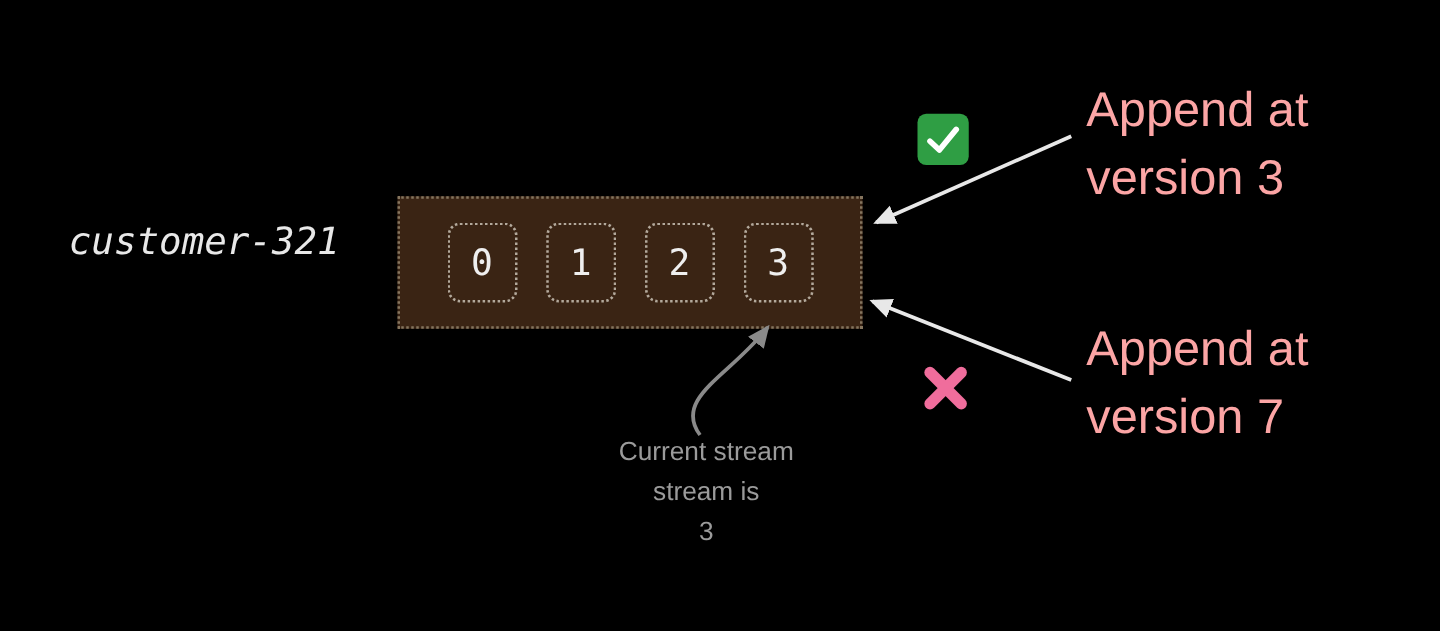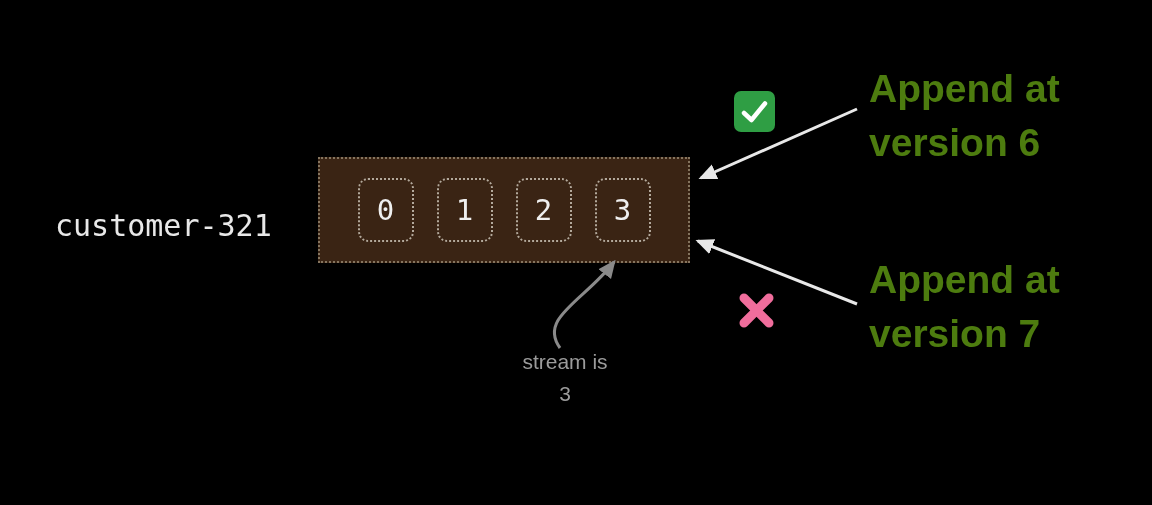--- a/index.html
+++ b/index.html
@@ -12,26 +12,27 @@
     width: 1152px;
     height: 505px;
     background: #000000;
     overflow: hidden;
     font-family: "Liberation Sans", sans-serif;
   }
 
   .stream-label {
     position: absolute;
     left: 55px;
-    top: 208px;
+    top: 176px;
     font-family: "DejaVu Sans Mono", monospace;
     font-size: 30px;
     color: #e8e8e8;
     letter-spacing: 0px;
     white-space: nowrap;
+    font-style: italic;
   }
 
   .stream-box {
     position: absolute;
     left: 318px;
     top: 157px;
     width: 372px;
     height: 106px;
     box-sizing: border-box;
     background: #3a2414;
@@ -56,24 +57,24 @@
   }
 
   .icon {
     position: absolute;
   }
   .icon-check { left: 733px; top: 90px; width: 43px; height: 43px; }
   .icon-cross { left: 736px; top: 290px; width: 41px; height: 41px; }
 
   .annotation {
     position: absolute;
-    color: #4d7c0f;
+    color: #fca5a5;
     font-size: 39px;
     line-height: 54px;
-    font-weight: 700;
+    font-weight: 400;
     white-space: nowrap;
   }
   .annotation-ok   { left: 869px; top: 62px; }
   .annotation-fail { left: 869px; top: 253px; }
 
   .version-note {
     position: absolute;
     left: 475px;
     top: 346px;
     width: 180px;
@@ -123,29 +124,30 @@
 
   <div class="icon icon-cross">
     <svg width="41" height="41" viewBox="0 0 41 41" aria-hidden="true">
       <line x1="8" y1="8" x2="33" y2="33" stroke-width="9" stroke-linecap="round" stroke="#f06d9c"></line>
       <line x1="33" y1="8" x2="8" y2="33" stroke-width="9" stroke-linecap="round" stroke="#f06d9c"></line>
     </svg>
   </div>
 
   <div class="annotation annotation-ok">
     <div>Append at</div>
-    <div>version 6</div>
+    <div>version 3</div>
   </div>
 
   <div class="annotation annotation-fail">
     <div>Append at</div>
     <div>version 7</div>
   </div>
 
   <div class="version-note">
+    <div>Current stream</div>
     <div>stream is</div>
     <div>3</div>
   </div>
 
   <svg class="arrow-layer" width="1152" height="505" viewBox="0 0 1152 505">
     <defs>
       <marker id="ah-white" viewBox="0 0 10 10" refX="8.5" refY="5" markerWidth="6" markerHeight="6" orient="auto-start-reverse">
         <path d="M 0 0.6 L 10 5 L 0 9.4 z" fill="#e8e8e8"></path>
       </marker>
       <marker id="ah-gray" viewBox="0 0 10 10" refX="8.5" refY="5" markerWidth="6" markerHeight="6" orient="auto-start-reverse">

